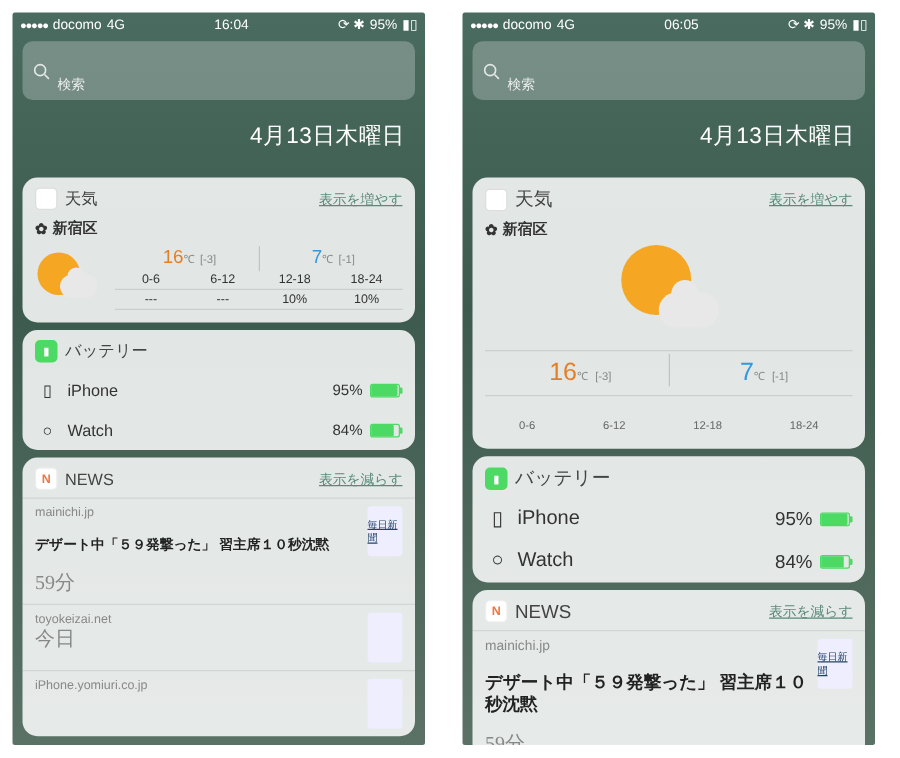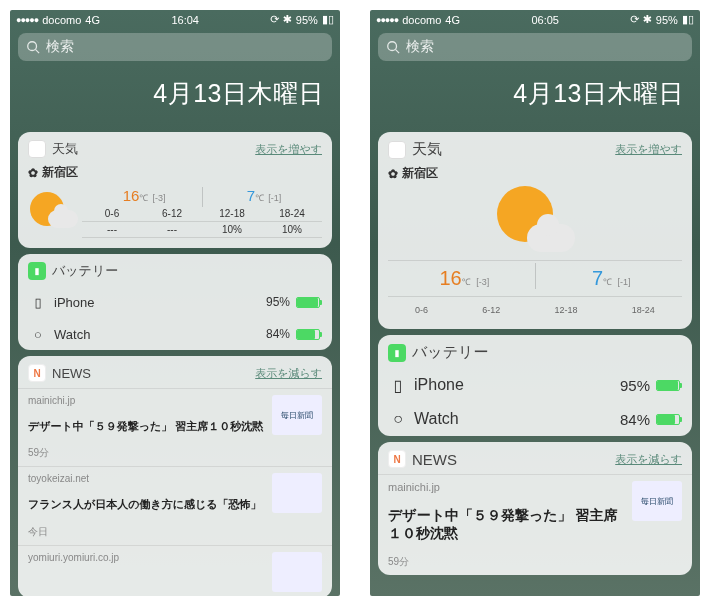--- a/index.html
+++ b/index.html
@@ -3,33 +3,33 @@
 <meta charset="utf-8">
 <style>
   * { margin: 0; padding: 0; box-sizing: border-box; font-family: -apple-system, "Hiragino Sans", sans-serif; }
   body { background: #fff; display: flex; gap: 30px; padding: 10px; }
   .phone { width: 330px; height: 586px; background: linear-gradient(180deg, #4a6b5f 0%, #3d5a4e 40%, #5a7265 100%); border-radius: 2px; overflow: hidden; position: relative; color: #fff; }
   .statusbar { display: flex; justify-content: space-between; align-items: center; padding: 3px 6px; font-size: 11px; font-weight: 500; }
   .sb-left, .sb-right { display: flex; align-items: center; gap: 4px; }
   .dots { letter-spacing: -1px; font-size: 9px; }
   .search { margin: 4px 8px; background: rgba(255,255,255,0.25); border-radius: 8px; display: flex; align-items: center; padding: 5px 8px; gap: 6px; }
   .search svg { width: 14px; height: 14px; opacity: 0.8; }
-  .search span { color: rgba(255,255,255,0.85); font-size: 14px; }
-  .date { text-align: right; padding: 12px 16px 16px; font-size: 25px; font-weight: 300; letter-spacing: 0.5px; }
+  .search span { color: rgba(255,255,255,0.85); font-size: 11px; margin-top: 22px; }
+  .date { text-align: right; padding: 12px 16px 16px; font-size: 18px; font-weight: 300; letter-spacing: 0.5px; }
   .widget { margin: 6px 8px; background: rgba(255,255,255,0.85); border-radius: 12px; color: #333; overflow: hidden; }
   .whead { display: flex; align-items: center; justify-content: space-between; padding: 8px 10px 6px; }
   .whead-l { display: flex; align-items: center; gap: 6px; }
   .appicon { width: 18px; height: 18px; border-radius: 4px; display: flex; align-items: center; justify-content: center; font-size: 9px; color: #fff; }
   .ai-weather { background: #fff; border: 1px solid #ddd; }
   .ai-battery { background: #4cd964; }
   .ai-news { background: #fff; border: 1px solid #eee; color: #e74; font-weight: bold; font-size: 10px; }
   .wtitle { font-size: 13px; color: #444; }
   .wexpand { font-size: 11px; color: #5a8a7a; text-decoration: underline; }
   .loc { display: flex; align-items: center; gap: 4px; padding: 0 10px 4px; font-size: 12px; font-weight: 600; }
-  .weatherbody { display: flex; align-items: center; padding: 0 10px 10px; gap: 4px; }
+  .weatherbody { display: flex; align-items: center; padding: 0 10px 10px; gap: 14px; }
   .weatherbody.big { flex-direction: column; align-items: stretch; }
   .sun { width: 50px; height: 40px; position: relative; flex-shrink: 0; }
   .sun.big { width: 80px; height: 70px; margin: 0 auto; }
   .suncircle { position: absolute; width: 34px; height: 34px; background: #f5a623; border-radius: 50%; top: 0; left: 2px; }
   .sun.big .suncircle { width: 56px; height: 56px; }
   .cloud { position: absolute; width: 30px; height: 18px; background: #e8e8e8; border-radius: 10px; bottom: 4px; right: 0; }
   .cloud::before { content: ''; position: absolute; width: 14px; height: 14px; background: #e8e8e8; border-radius: 50%; top: -6px; left: 6px; }
   .sun.big .cloud { width: 48px; height: 28px; border-radius: 16px; }
   .sun.big .cloud::before { width: 22px; height: 22px; top: -10px; left: 10px; }
   .temps { flex: 1; }
@@ -47,22 +47,22 @@
   .batr { display: flex; align-items: center; gap: 6px; font-size: 12px; }
   .devicon { width: 16px; height: 16px; display: flex; align-items: center; justify-content: center; }
   .batt { width: 24px; height: 11px; border: 1px solid #4cd964; border-radius: 2px; position: relative; }
   .batt::after { content: ''; position: absolute; right: -3px; top: 2px; width: 2px; height: 5px; background: #4cd964; border-radius: 0 1px 1px 0; }
   .battfill { height: 100%; background: #4cd964; border-radius: 1px; }
   .newsitem { padding: 6px 10px; border-top: 1px solid rgba(0,0,0,0.08); display: flex; gap: 8px; }
   .newsitem:first-of-type { border-top: none; }
   .newstxt { flex: 1; }
   .nsource { font-size: 10px; color: #888; }
   .ntitle { font-size: 11px; font-weight: 600; color: #222; line-height: 1.3; margin: 13px 0; }
-  .ntime { font-size: 10px; color: #888; }
-  .nthumb { width: 50px; height: 40px; background: #eef; border-radius: 3px; display: flex; align-items: center; justify-content: center; font-size: 8px; color: #246; flex-shrink: 0; }
+  .ntime { font-size: 16px; color: #888; font-family: Liberation Serif, serif; }
+  .nthumb { width: 28px; height: 40px; background: #eef; border-radius: 3px; display: flex; align-items: center; justify-content: center; font-size: 8px; color: #246; flex-shrink: 0; text-decoration: underline; }
   .phone.large .wtitle { font-size: 15px; }
   .phone.large .batl { font-size: 16px; }
   .phone.large .batr { font-size: 15px; }
   .phone.large .ntitle { font-size: 14px; }
   .phone.large .nsource { font-size: 11px; }
   .sep { position: absolute; width: 1px; background: rgba(0,0,0,0.15); height: 20px; left: 50%; top: 2px; }
 </style>
 </head>
 <body>
 
@@ -173,28 +173,27 @@
       <div class="newstxt">
         <div class="nsource">mainichi.jp</div>
         <div class="ntitle">デザート中「５９発撃った」 習主席１０秒沈黙</div>
         <div class="ntime">59分</div>
       </div>
       <div class="nthumb">毎日新聞</div>
     </div>
     <div class="newsitem">
       <div class="newstxt">
         <div class="nsource">toyokeizai.net</div>
-        <div class="ntitle">フランス人が日本人の働き方に感じる「恐怖」</div>
         <div class="ntime">今日</div>
       </div>
       <div class="nthumb"></div>
     </div>
     <div class="newsitem">
       <div class="newstxt">
-        <div class="nsource">yomiuri.yomiuri.co.jp</div>
+        <div class="nsource">iPhone.yomiuri.co.jp</div>
       </div>
       <div class="nthumb"></div>
     </div>
   </div>
 </div>
 
 <div class="phone large">
   <div class="statusbar">
     <div class="sb-left">
       <span class="dots">●●●●●</span>

